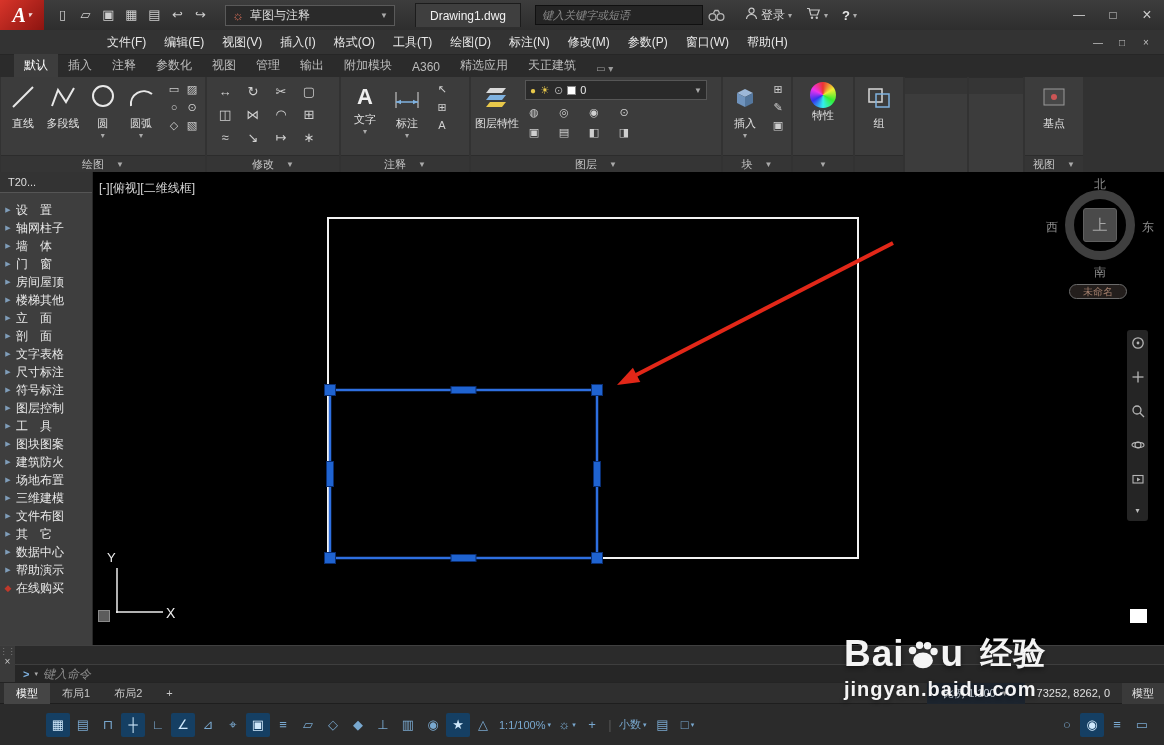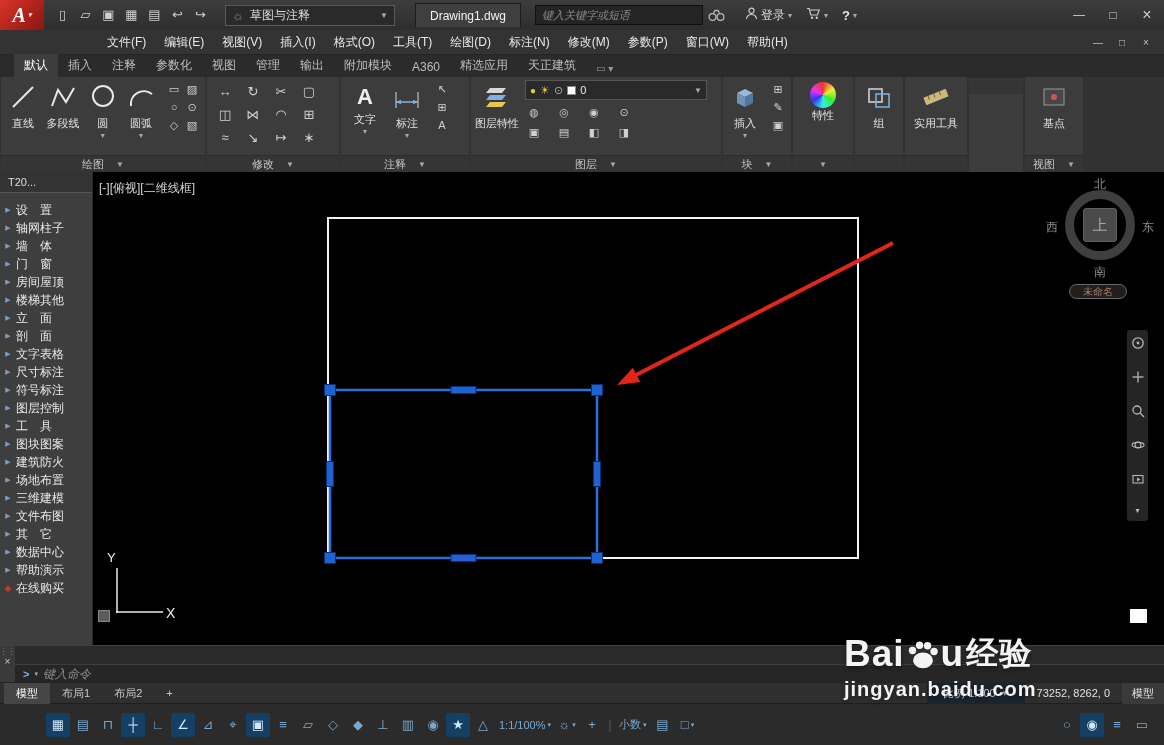--- a/index.html
+++ b/index.html
@@ -118,21 +118,21 @@
   .sbi .l{font-size:11px}
   .sbi .c{font-size:7px}
   .sbi.sep{color:#555;min-width:10px}
   .sbi.push{margin-left:auto}
   .sbi .g:empty,.sbi .l:empty,.sbi .c:empty{display:none}
 
   
   .watermark{position:absolute;left:844px;top:632px;z-index:60;color:#fff;opacity:.95;pointer-events:none;text-shadow:0 2px 5px rgba(0,0,0,.5);font-weight:bold}
   .wm1{display:flex;align-items:center;font-size:37px;letter-spacing:1px}
   .wm1 .paw{margin:0 1px;display:flex}
-  .wm-cn{font-size:32px;margin-left:2px}
+  .wm-cn{font-size:32px;margin-left:16px}
   .wm2{font-size:20px;margin-top:2px;letter-spacing:1px}
 </style>
 </head>
 <body>
 
 <div class="app">
 
   <header class="titlebar">
     <div class="applogo">
       <span>A</span>
@@ -475,33 +475,20 @@
                 <rect x="5" y="7" width="13" height="13" fill="none" stroke="#d8d8d8" stroke-width="1.5"></rect>
                 <rect x="12" y="12" width="13" height="13" fill="none" stroke="#7fb2e0" stroke-width="1.5"></rect>
               </svg></span>
           <span class="blbl">组</span>
         </div>
       </div>
       <div class="pfoot"></div>
     </section>
 
     <section class="panel" style="width:62px">
-      <div class="pbody" style="justify-content:center">
-        <div class="bigbtn w56">
-          <span><svg width="30" height="30">
-                <g transform="rotate(-22 15 15)">
-                  <rect x="3" y="11" width="24" height="8" fill="#c9b97a"></rect>
-                  <line x1="8" y1="11" x2="8" y2="15" stroke="#6b5f33"></line>
-                  <line x1="14" y1="11" x2="14" y2="15" stroke="#6b5f33"></line>
-                  <line x1="20" y1="11" x2="20" y2="15" stroke="#6b5f33"></line>
-                </g>
-              </svg></span>
-          <span class="blbl">实用工具</span>
-        </div>
-      </div>
       <div class="pfoot"></div>
     </section>
 
     <section class="panel" style="width:54px">
       <div class="pfoot"></div>
     </section>
 
     <section class="panel" style="width:58px">
       <div class="pbody" style="justify-content:center">
         <div class="bigbtn">

